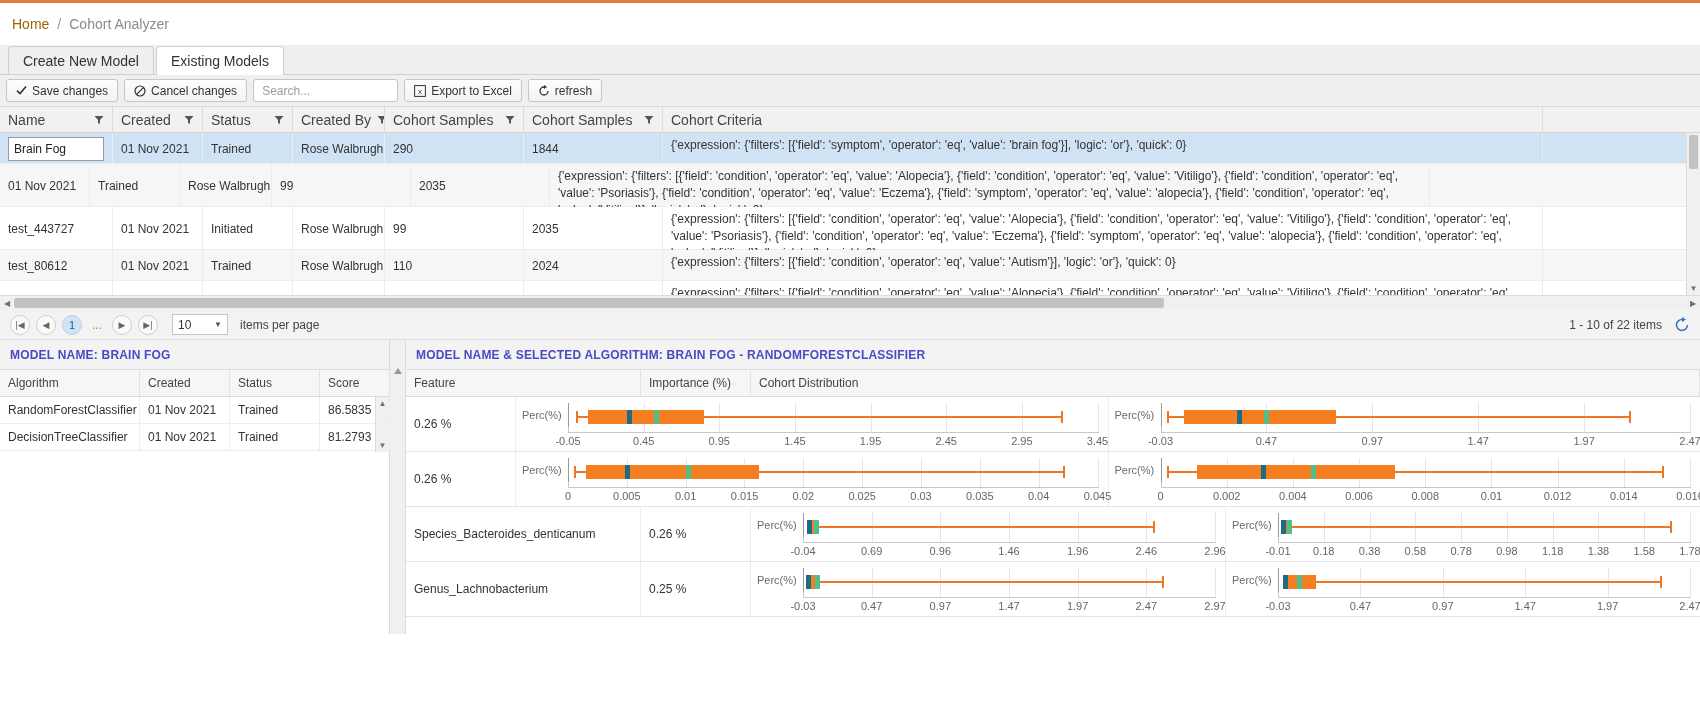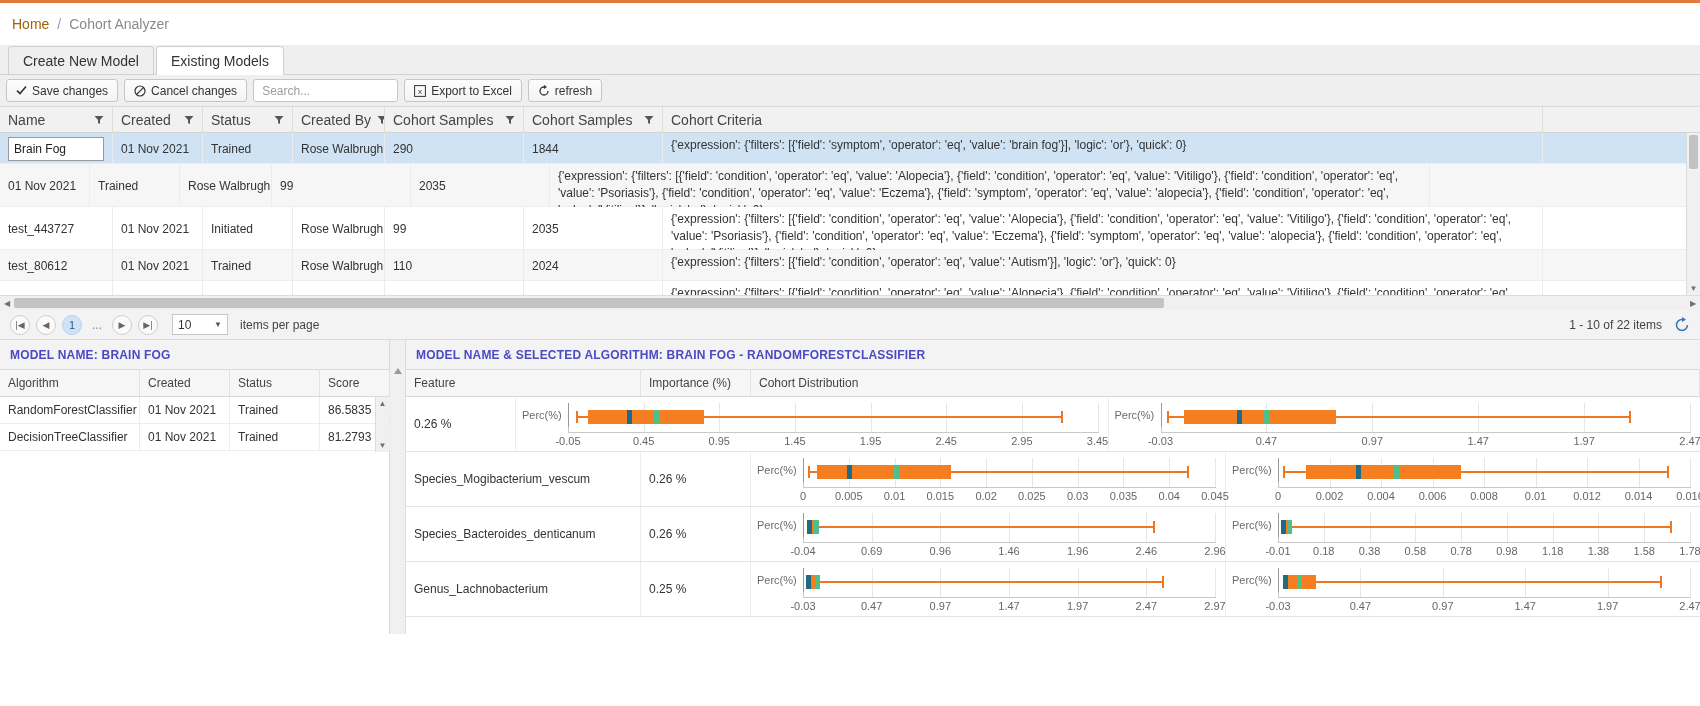--- a/index.html
+++ b/index.html
@@ -497,23 +497,20 @@
                     <div class="tlab" style="left: 20%;">0.47</div>
                     <div class="tlab" style="left: 40%;">0.97</div>
                     <div class="tlab" style="left: 60%;">1.47</div>
                     <div class="tlab" style="left: 80%;">1.97</div>
                     <div class="tlab" style="left: 100%;">2.47</div>
                   </div>
                 </div>
               </div>
             </div>
             <div class="ft-row">
-              <div class="ftc" style="width: 235px; flex: 0 0 235px;">
-                <span>Species_Mogibacterium_vescum</span>
-              </div>
               <div class="ftc" style="width: 110px; flex: 0 0 110px;">0.26 %</div>
               <div class="ftc chartcell" style="flex: 1 1 0px;">
                 <div class="boxchart">
                   <div class="bc-label">Perc(%)</div>
                   <div class="bc-plot">
                     <div class="yaxis"></div>
                     <div class="axis-line"></div>
                     <div class="tick" style="left: 0%;"></div>
                     <div class="tick" style="left: 11.1111%;"></div>
                     <div class="gridline" style="left: 11.1111%;"></div>

